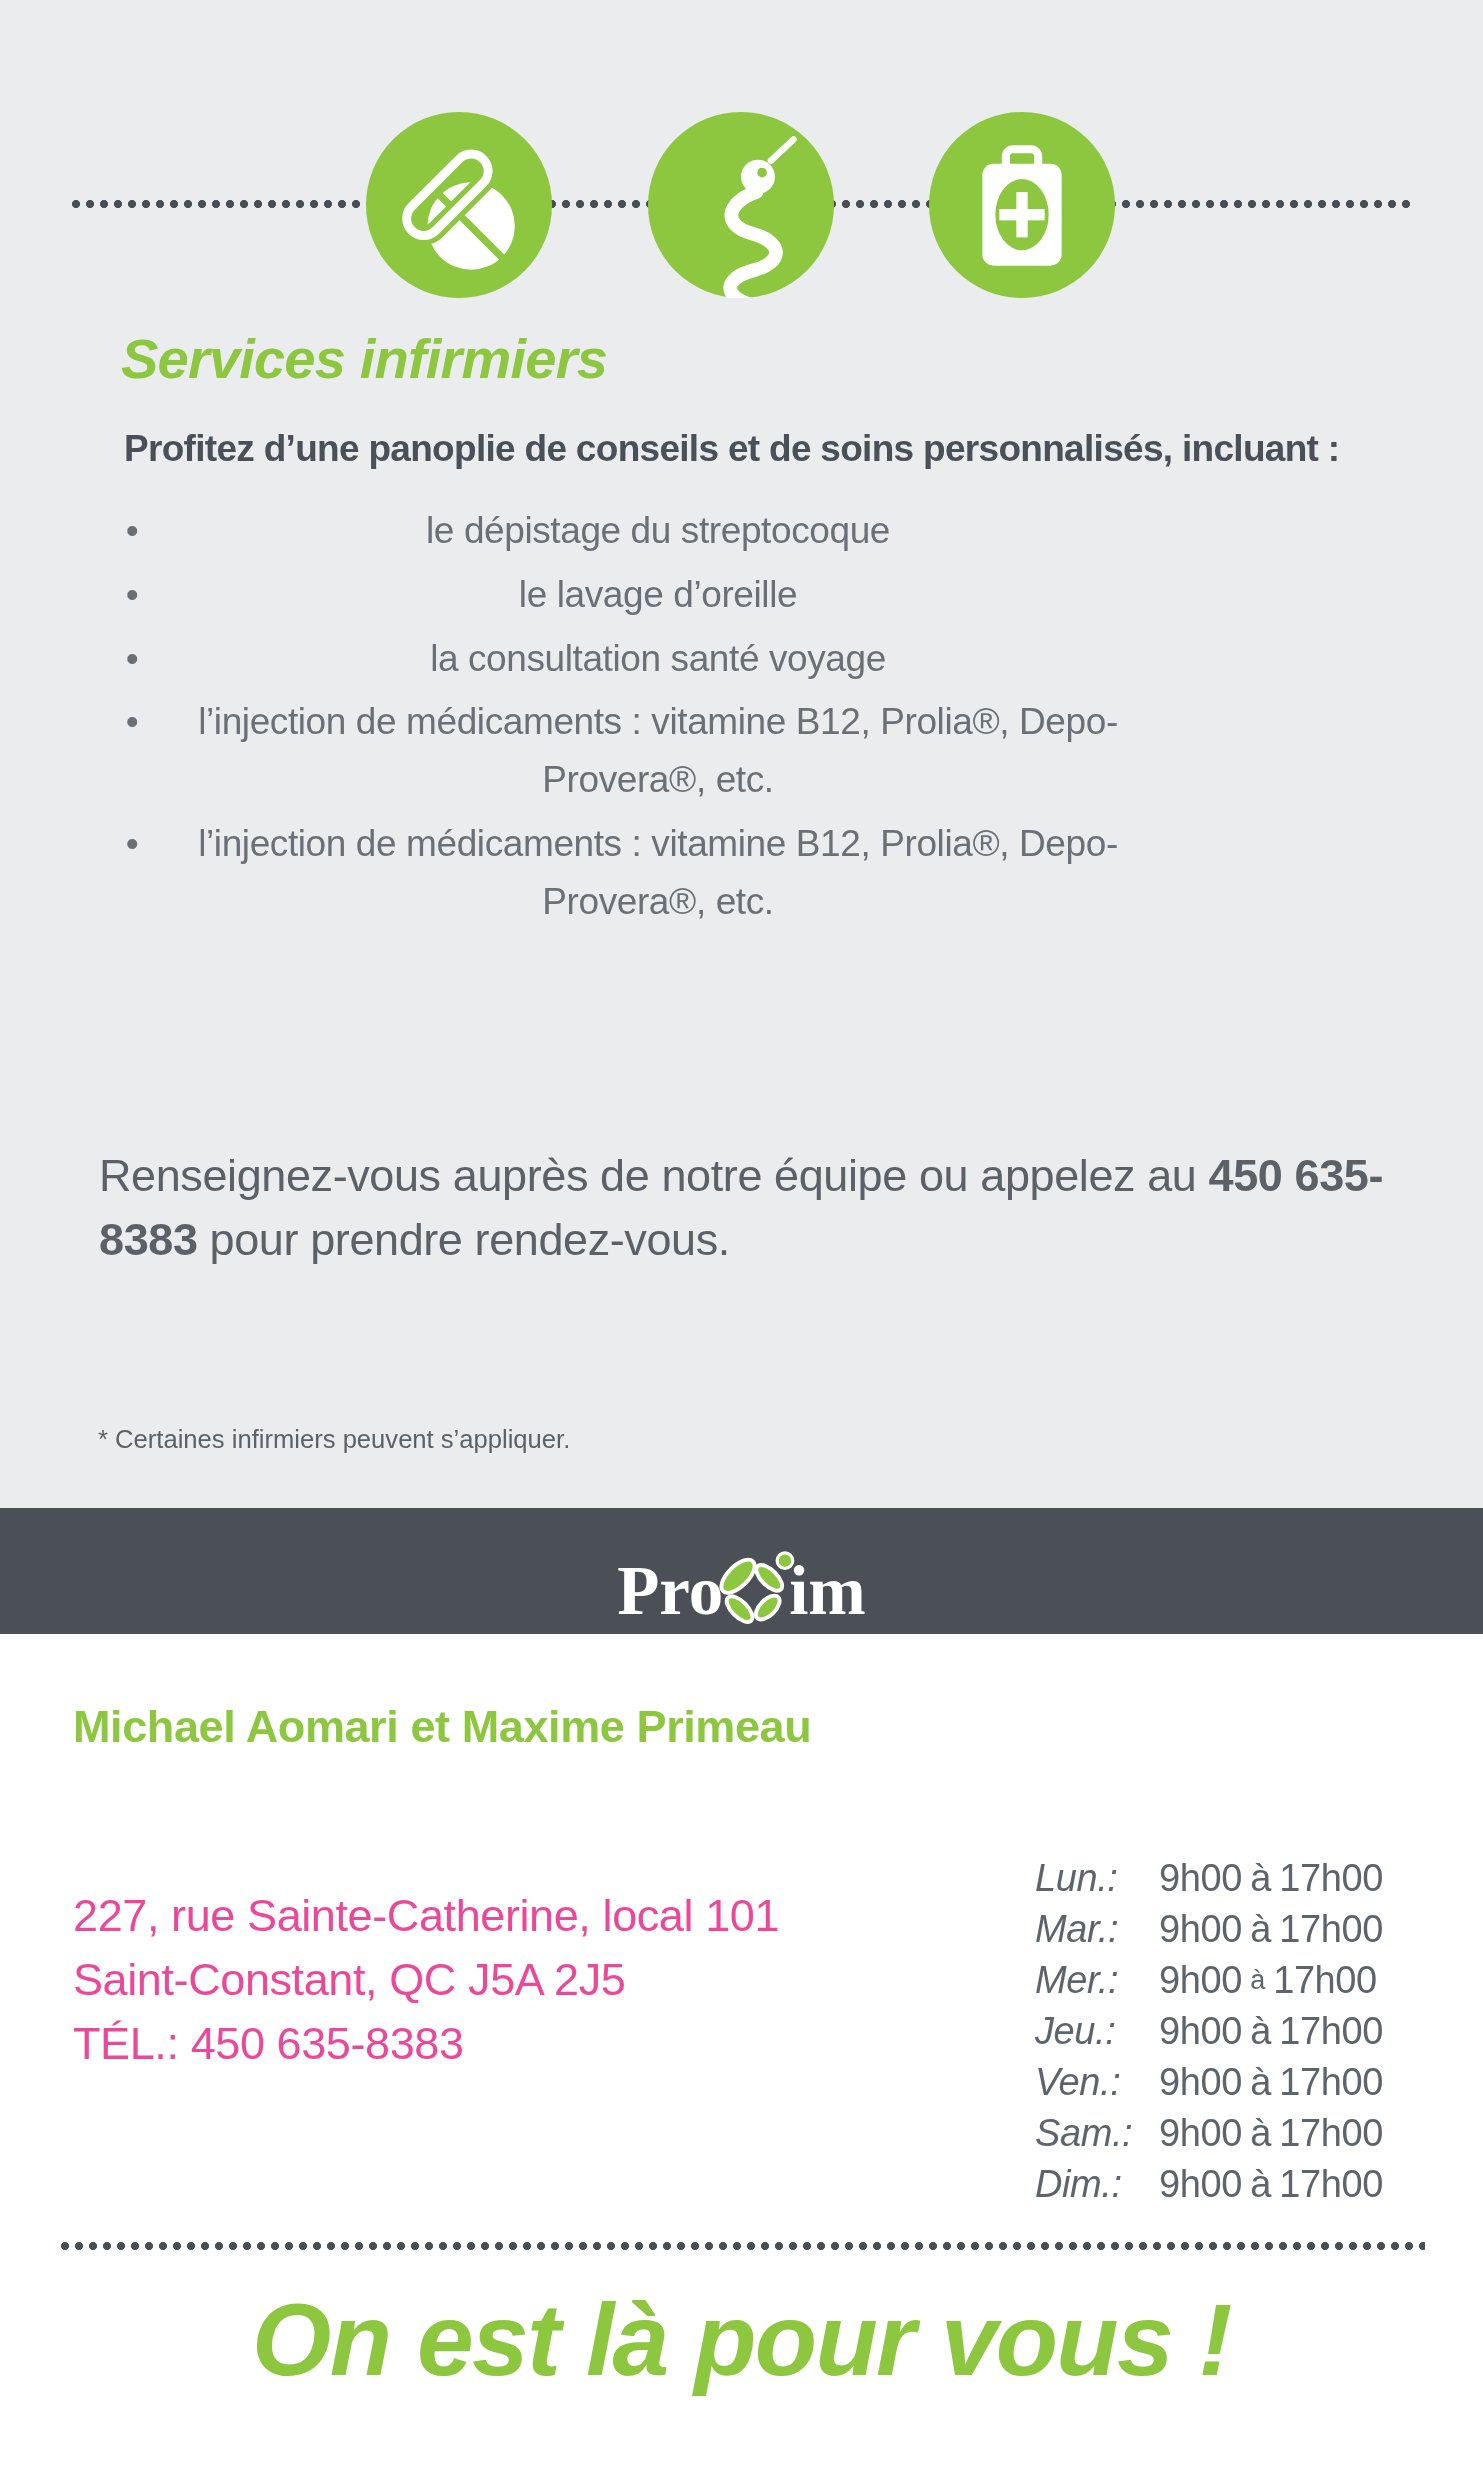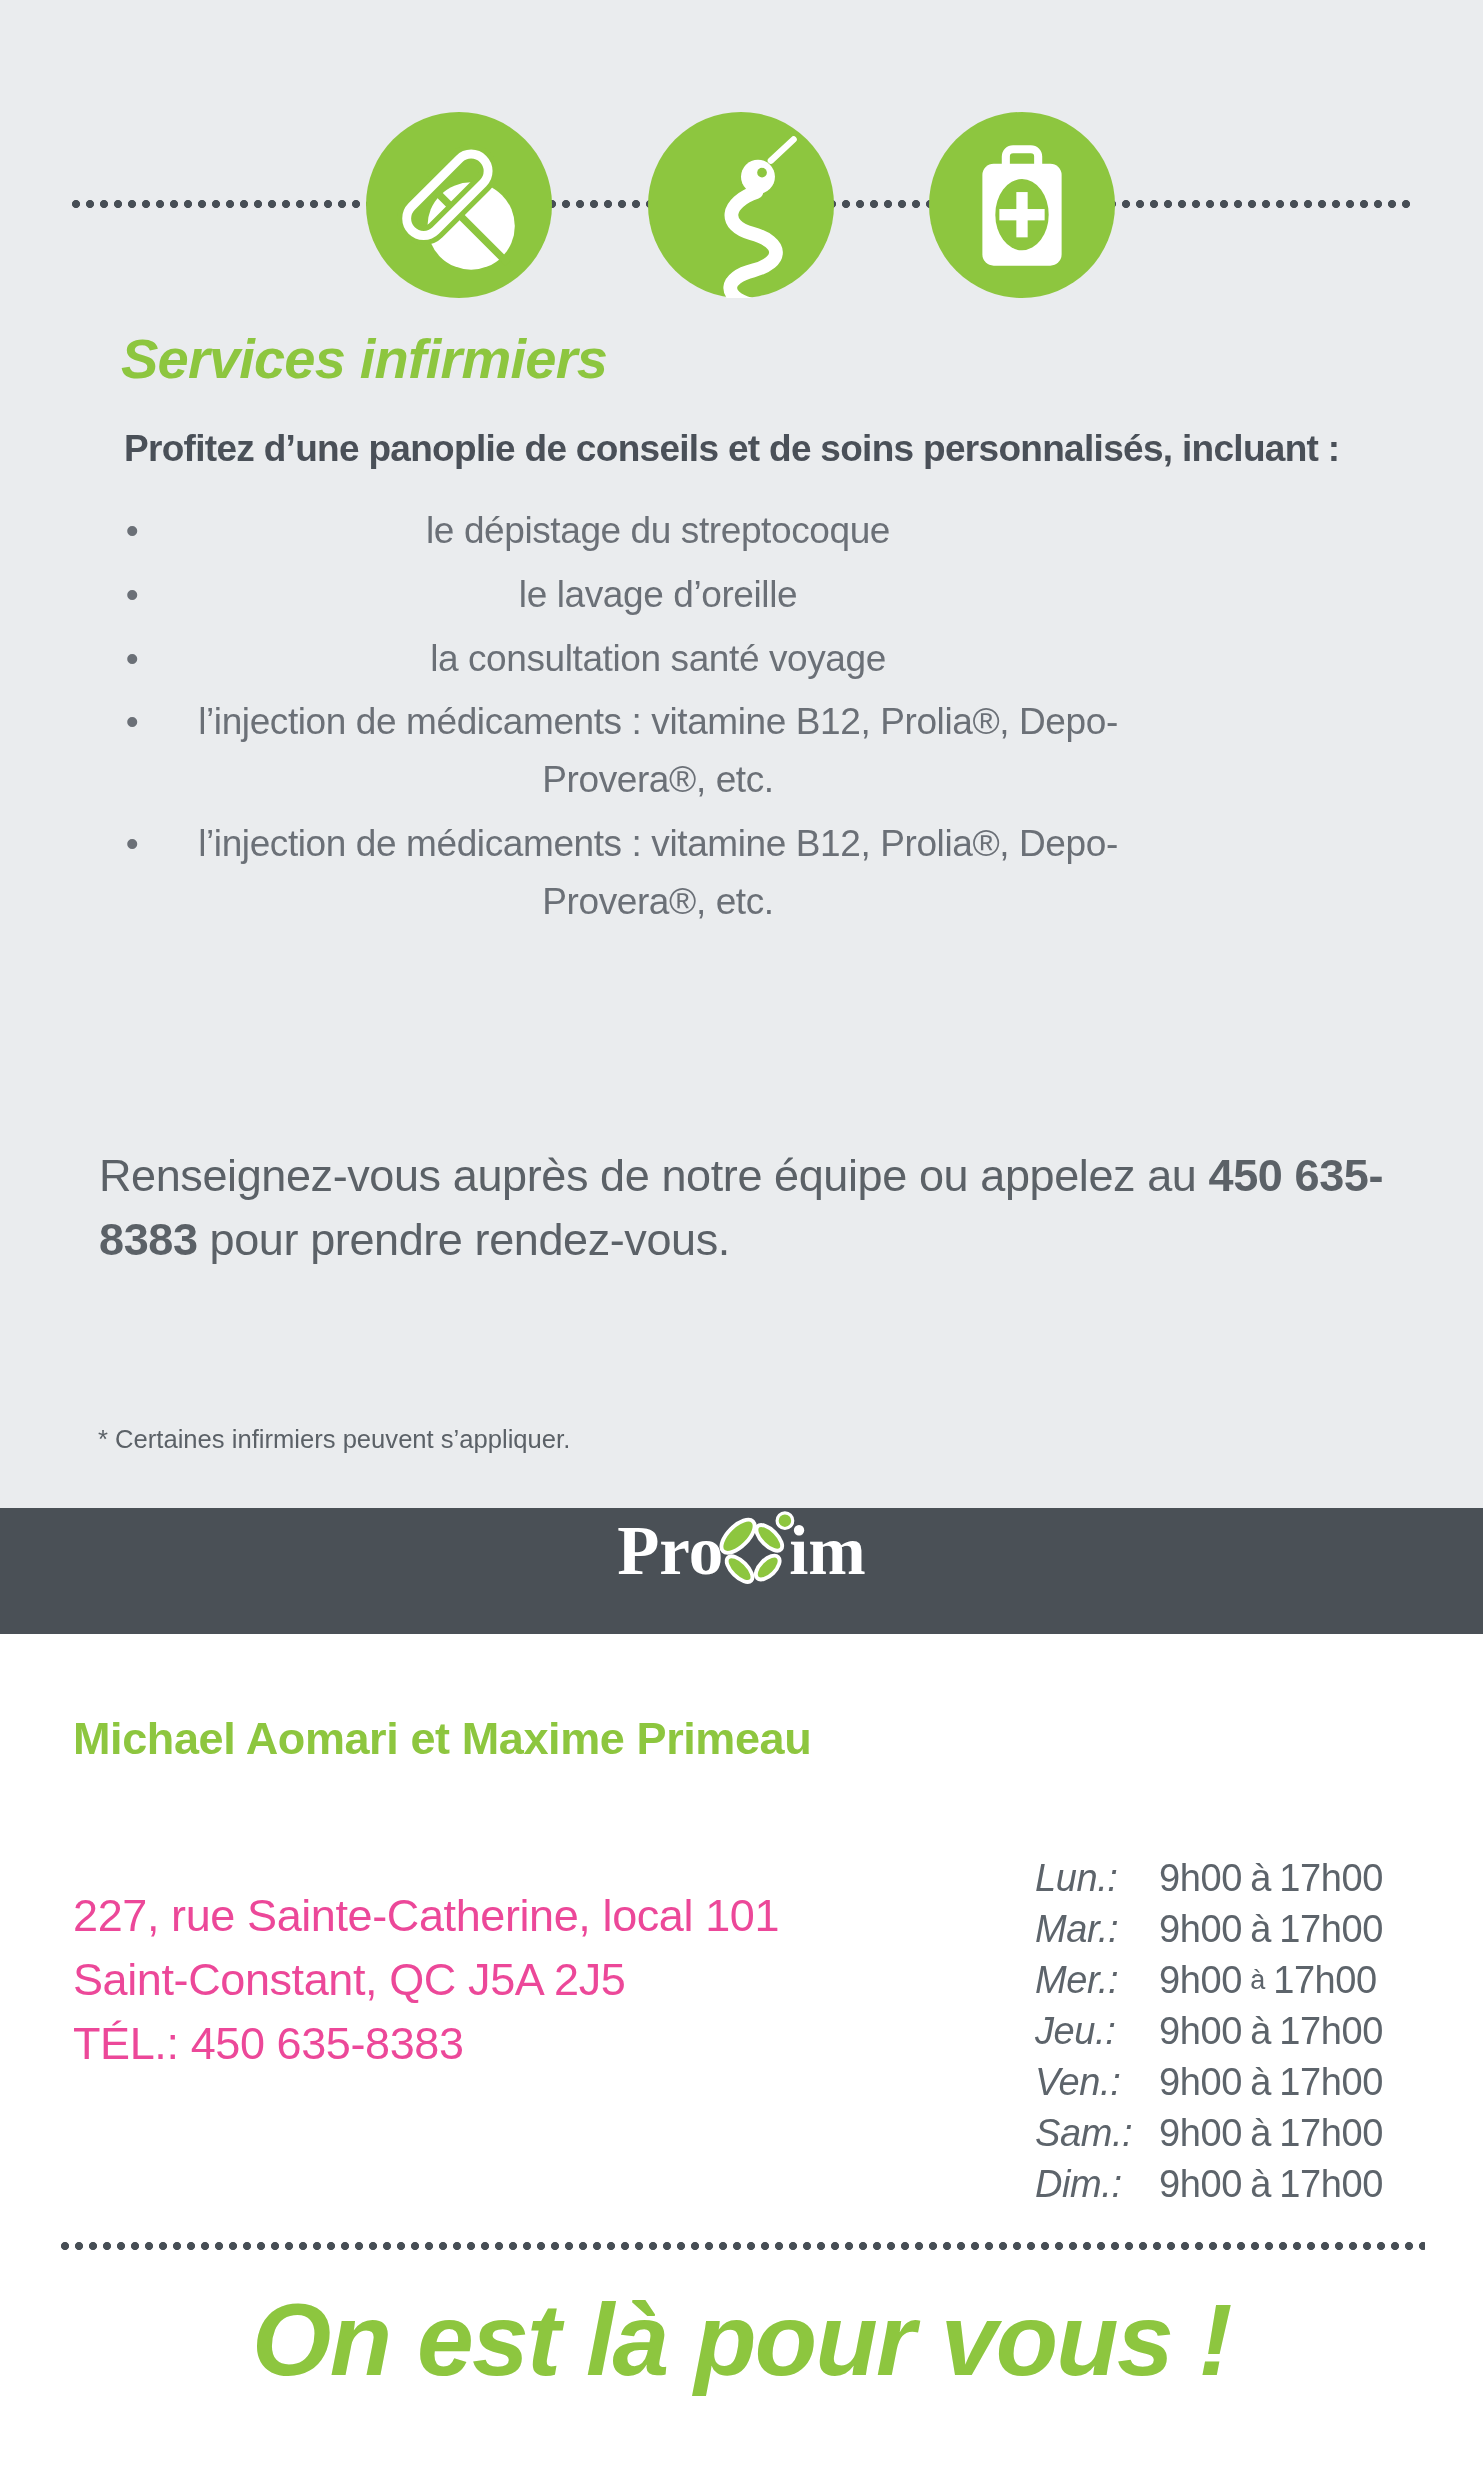--- a/index.html
+++ b/index.html
@@ -25,27 +25,27 @@
   .svc-list{position:absolute;left:124px;top:502px;margin:0;padding:0;list-style:none;text-align:center;}
   .svc-list li{position:relative;padding-left:38px;max-width:992px;font-size:37px;line-height:58px;
                color:#6b7077;margin-bottom:5.8px;letter-spacing:-0.4px;}
   .svc-list li::before{content:"\2022";position:absolute;left:1.7px;top:0;color:#6b7077;}
   .cta{position:absolute;left:99px;top:1144px;width:1306px;font-size:45px;line-height:64px;
        color:#5b6167;letter-spacing:-0.4px;}
   .cta .phone{font-weight:bold;}
   .footnote{position:absolute;left:98px;top:1425px;font-size:25.6px;color:#5b6167;}
   
   .brand-band{position:absolute;left:0;top:1508px;width:100%;height:126px;background:#4a5056;
-              display:flex;align-items:flex-start;justify-content:center;}
+              display:flex;align-items:flex-end;justify-content:center;}
   .logo{display:flex;align-items:center;font-family:"Liberation Serif",serif;font-weight:bold;
         font-size:69px;color:#ffffff;}
   .logo svg{width:86px;height:86px;margin:0 -10px;transform:translateY(1.7px);}
   
   .owners{position:absolute;left:73px;top:1701px;font-size:45px;font-weight:bold;color:#8dc63f;
-          letter-spacing:-0.4px;margin-top:12px;}
+          letter-spacing:-0.4px;}
   .address{position:absolute;left:73px;top:1884px;font-size:45px;line-height:64px;color:#ec4899;
            letter-spacing:-0.4px;}
   .hours{position:absolute;left:1035px;top:1853px;font-size:38px;color:#5d646b;letter-spacing:-0.4px;}
   .hrow{display:flex;line-height:51px;}
   .hrow .day{width:124px;font-style:italic;}
   .hrow .sep{padding:0 8.3px;}
   .hrow .sep-small{font-size:27px;align-self:center;}
   .tagline{position:absolute;left:0;top:2282px;width:100%;text-align:center;font-size:102px;
            font-weight:bold;font-style:italic;color:#8dc63f;letter-spacing:-1.7px;}
 </style>

